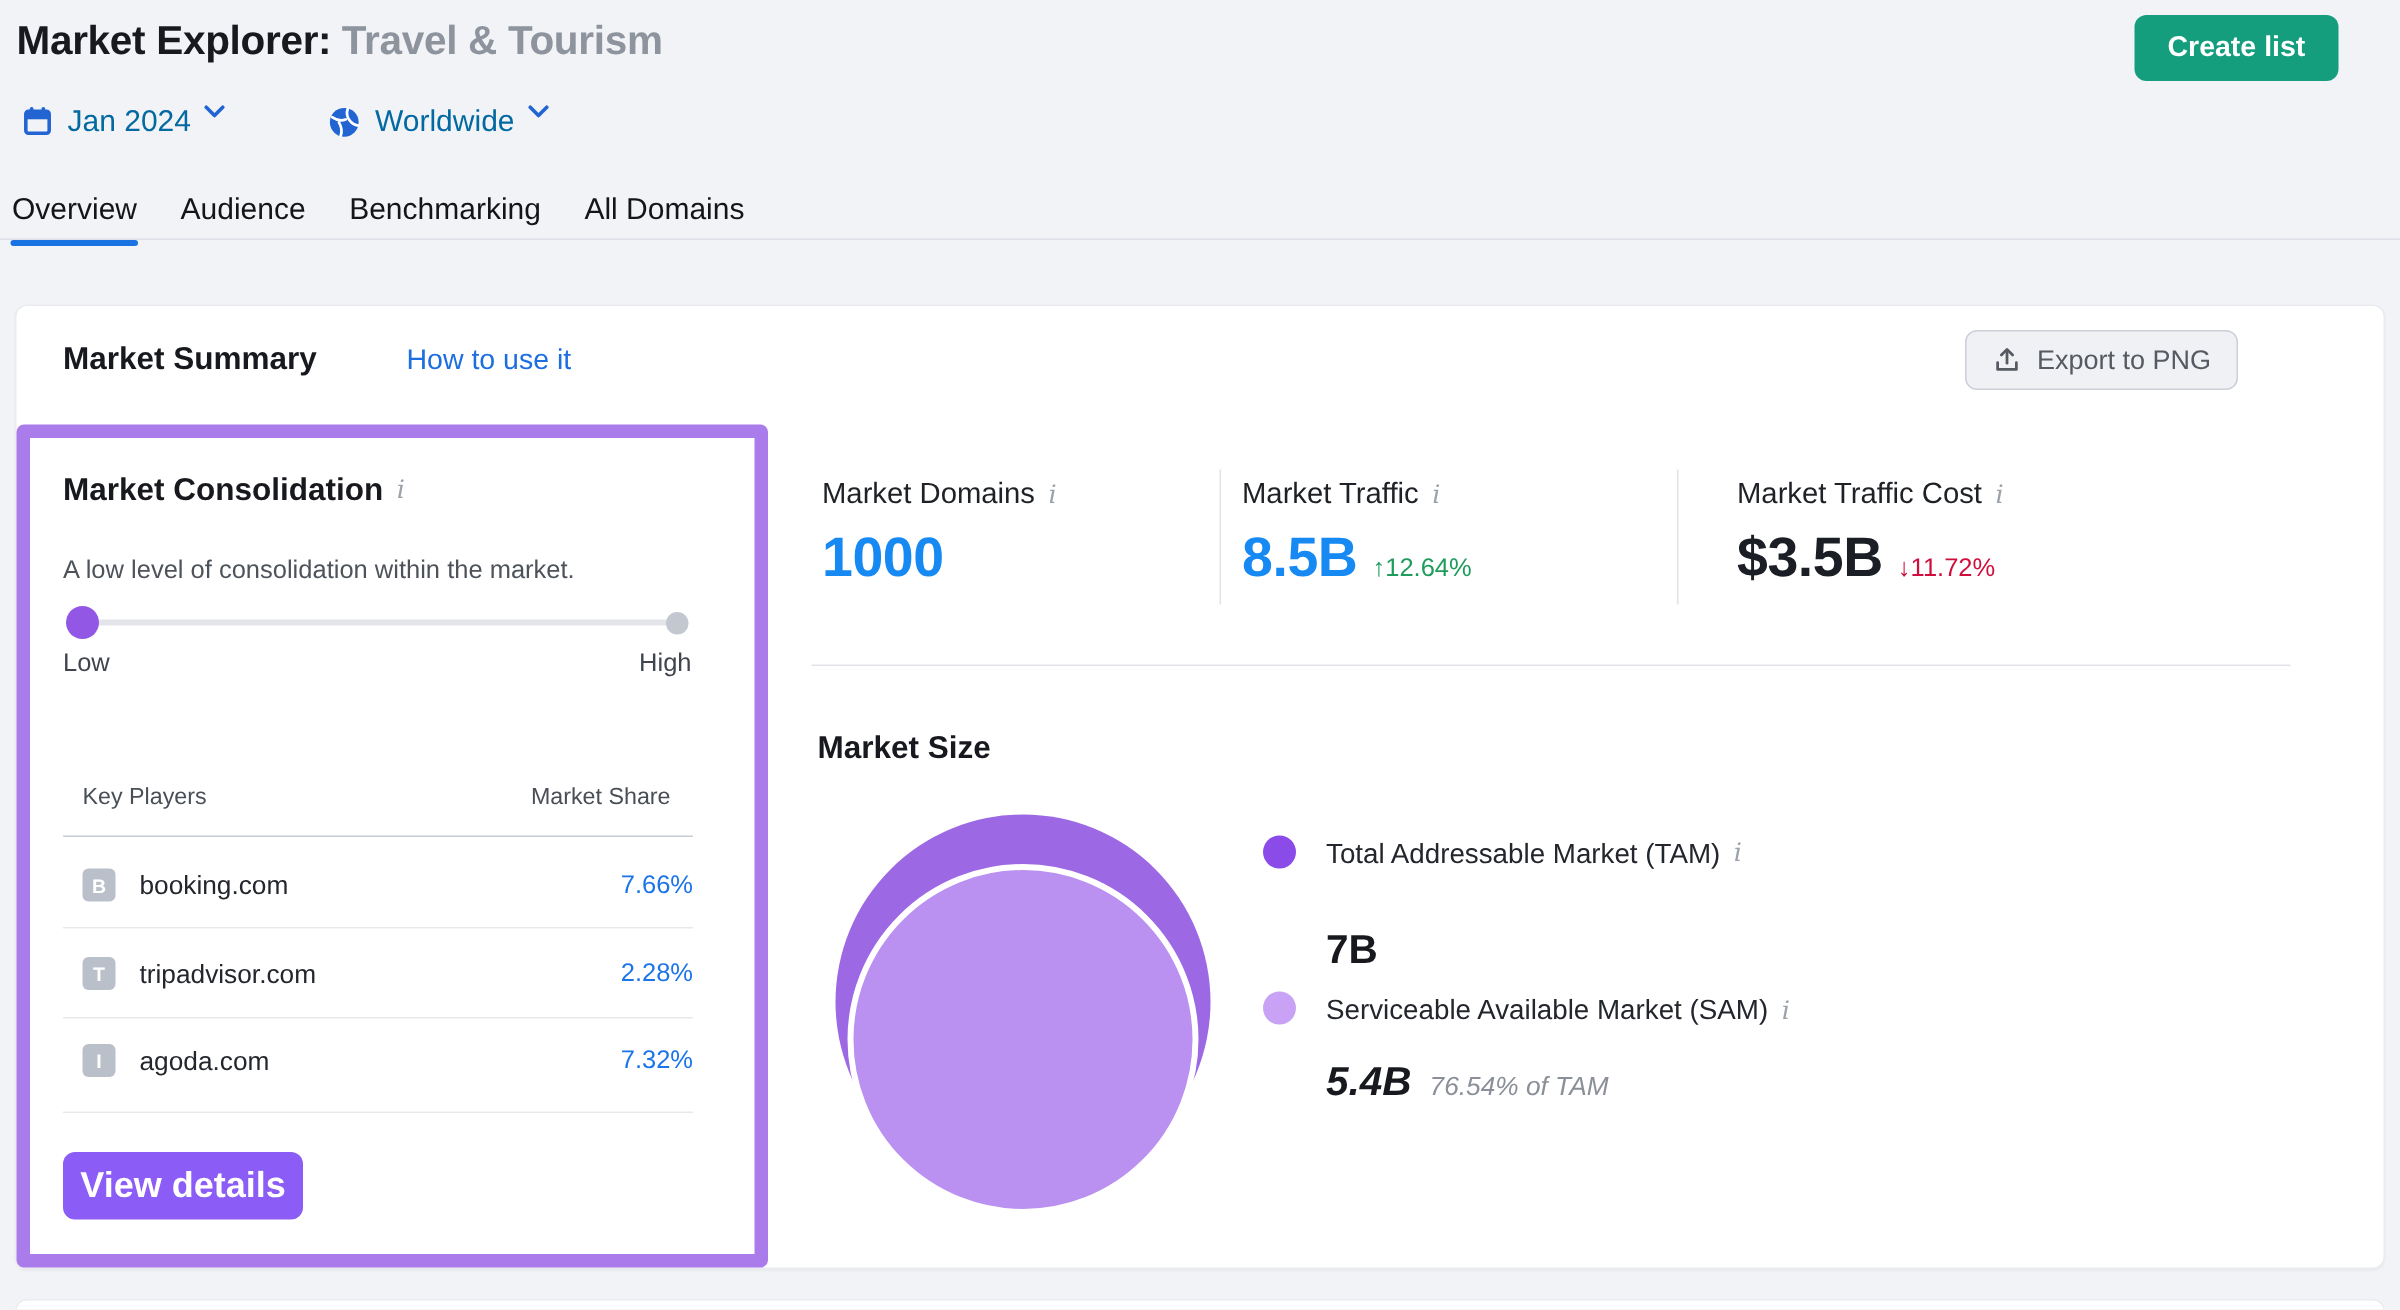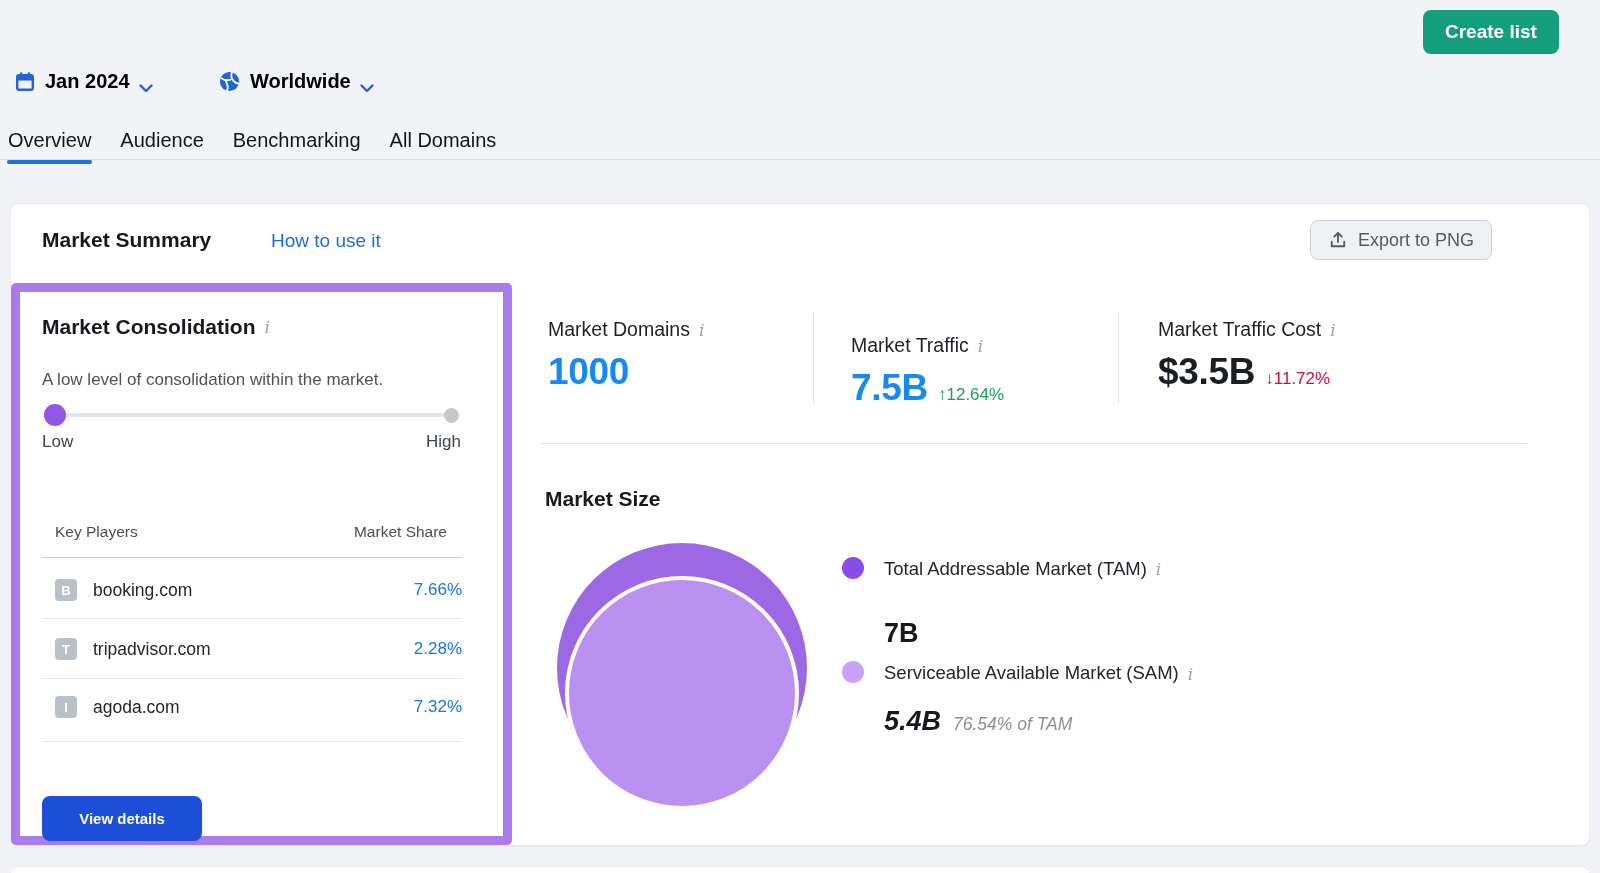--- a/index.html
+++ b/index.html
@@ -9,22 +9,22 @@
     background:#F2F3F7; font-family:"Liberation Sans", sans-serif; color:#17191E;
   }
   
   .page-title { position:absolute; left:11px; top:12px; font-size:27px; font-weight:700; letter-spacing:-.2px; }
   .page-title .market { color:#8E949D; font-weight:700; margin-left:7px; }
   .create-list-btn {
     position:absolute; left:1423px; top:10px; height:44px; padding:0 22px;
     background:#149E7E; border:none; border-radius:8px; color:#fff;
     font-size:19px; font-weight:700; font-family:inherit; display:flex; align-items:center; cursor:pointer;
   }
-  .selector { position:absolute; top:70px; display:flex; align-items:flex-end; gap:9px;
-    color:#000000; font-size:20px; font-weight:700; cursor:pointer; }
+  .selector { position:absolute; top:70px; display:flex; align-items:flex-start; gap:9px;
+    color:#0369a1; font-size:20px; font-weight:400; cursor:pointer; }
   .selector.date { left:14px; }
   .selector.region { left:218px; }
   .tabs { position:absolute; left:7px; top:129px; display:flex; gap:27px; }
   .tab { font-size:20px; color:#141519; padding:0 1px 10px; position:relative; cursor:pointer; }
   .tab--active::after { content:""; position:absolute; left:0; right:0; bottom:-2px; height:4px;
     background:#1B72E2; border-radius:3px; }
   .tabs-line { position:absolute; left:0; top:159px; width:1600px; height:1px; background:#DDE0E6; }
   
   .card { position:absolute; left:10px; top:203px; width:1580px; height:643px; background:#fff;
     border:1px solid #E9EBF0; border-radius:8px; box-shadow:0 1px 2px rgba(20,22,30,.04); }
@@ -55,26 +55,26 @@
   .hline.tbl-top { left:42px; top:557px; width:420px; background:#C8CCD3; }
   .hline.row1 { left:42px; top:618px; width:420px; }
   .hline.row2 { left:42px; top:678px; width:420px; }
   .hline.row3 { left:42px; top:741px; width:420px; }
   .player-row { position:absolute; left:42px; width:420px; height:44px; display:flex; align-items:center; }
   .player-row.r1 { top:568px; } .player-row.r2 { top:627px; } .player-row.r3 { top:685px; }
   .favicon { width:22px; height:22px; margin-left:13px; border-radius:4px; background:#BAC0C9;
     color:#fff; font-size:13px; font-weight:700; display:flex; align-items:center; justify-content:center; flex:0 0 22px; }
   .player-domain { margin-left:16px; font-size:17.5px; color:#23262C; }
   .player-share { margin-left:auto; font-size:17px; color:#1B74E8; }
-  .view-details-btn { position:absolute; left:42px; top:796px; width:160px; height:45px;
-    background:#1d4ed8; border:none; border-radius:8px; color:#fff; font-size:15px; font-weight:700;
+  .view-details-btn { position:absolute; left:42px; top:768px; width:160px; height:45px;
+    background:#8b5cf6; border:none; border-radius:8px; color:#fff; font-size:24px; font-weight:700;
     font-family:inherit; cursor:pointer; z-index:6; }
   
   .stat-col { position:absolute; top:318px; }
-  .stat-col.c1 { left:548px; } .stat-col.c2 { left:851px;margin-top:16px; } .stat-col.c3 { left:1158px; }
+  .stat-col.c1 { left:548px; } .stat-col.c2 { left:828px; } .stat-col.c3 { left:1158px; }
   .stat-label { font-size:19.5px; font-weight:500; color:#1E2126; display:flex; align-items:center; }
   .stat-value-row { margin-top:10px; display:flex; align-items:baseline; }
   .stat-value { font-size:37px; font-weight:700; letter-spacing:-.3px; }
   .stat-value.blue { color:#1789F2; } .stat-value.dark { color:#1B1E24; }
   .stat-change { font-size:17px; font-weight:500; margin-left:10px; }
   .stat-change.up { color:#1E9C5C; } .stat-change.down { color:#D00E3D; }
   .vline { position:absolute; top:313px; width:1px; height:90px; background:#DFE2E7; }
   .vline.v1 { left:813px; } .vline.v2 { left:1118px; }
   .hline.stats-bottom { left:541px; top:443px; width:986px; background:#E2E4E9; }
   .ms-title { position:absolute; left:545px; top:487px; font-size:21px; font-weight:700;text-align:center; }
@@ -95,20 +95,23 @@
   
   .next-card { position:absolute; left:10px; top:866px; width:1580px; height:8px;
     background:#fff; border:1px solid #E9EBF0; border-bottom:none; border-radius:10px 10px 0 0; }
   .icon { display:inline-flex; flex:none; }
 </style>
 </head>
 <body>
 
 <div class="screen">
 
+  <h1 class="page-title">
+    <span>Market Explorer:</span><span class="market">Travel &amp; Tourism</span>
+  </h1>
   <button class="create-list-btn">
     <span>Create list</span>
   </button>
 
   <div class="selector date">
     <span class="icon">
       <svg width="22" height="22" viewBox="0 0 24 24">
           <rect x="3.5" y="4.5" width="17" height="16" rx="2" fill="none" stroke="#2264D2" stroke-width="2.6"></rect>
           <rect x="4" y="5" width="16" height="5.4" fill="#2264D2"></rect>
           <rect x="6.4" y="1.4" width="2.7" height="5.2" rx="1.3" fill="#2264D2"></rect>
@@ -212,21 +215,21 @@
     </div>
   </div>
   <div class="vline v1"></div>
 
   <div class="stat-col c2">
     <div class="stat-label">
       <span>Market Traffic</span>
       <span class="info-i">i</span>
     </div>
     <div class="stat-value-row">
-      <span class="stat-value blue">7.5B</span>
+      <span class="stat-value blue">8.5B</span>
       <span class="stat-change up">↑12.64%</span>
     </div>
   </div>
   <div class="vline v2"></div>
 
   <div class="stat-col c3">
     <div class="stat-label">
       <span>Market Traffic Cost</span>
       <span class="info-i">i</span>
     </div>

